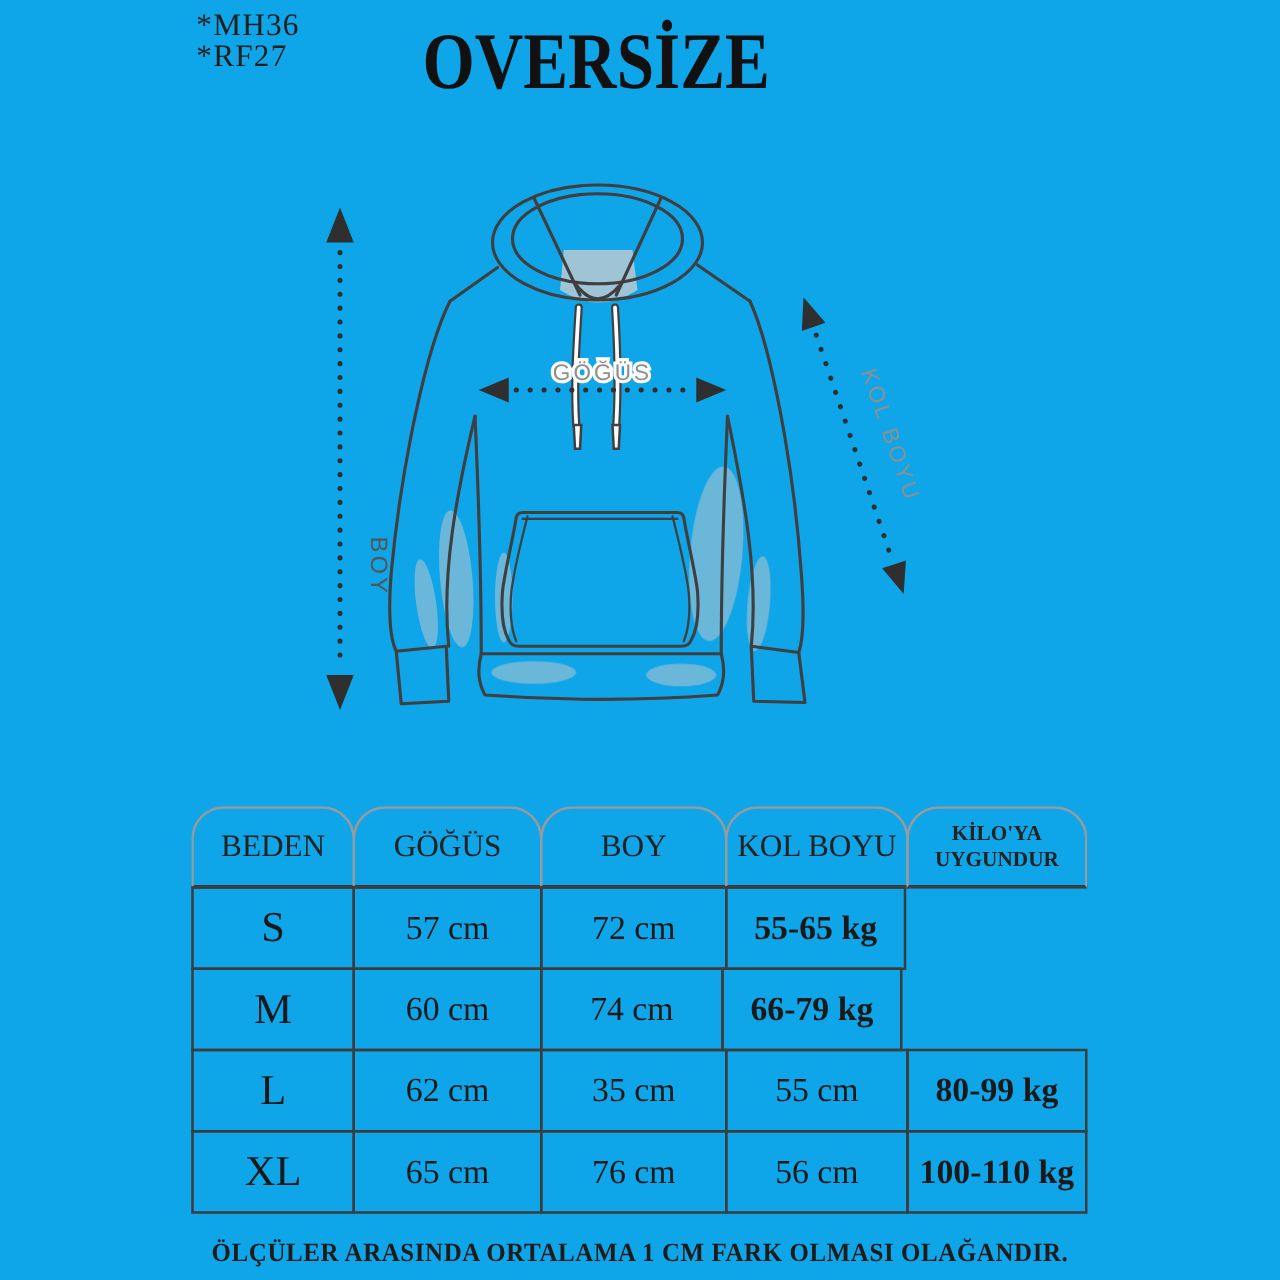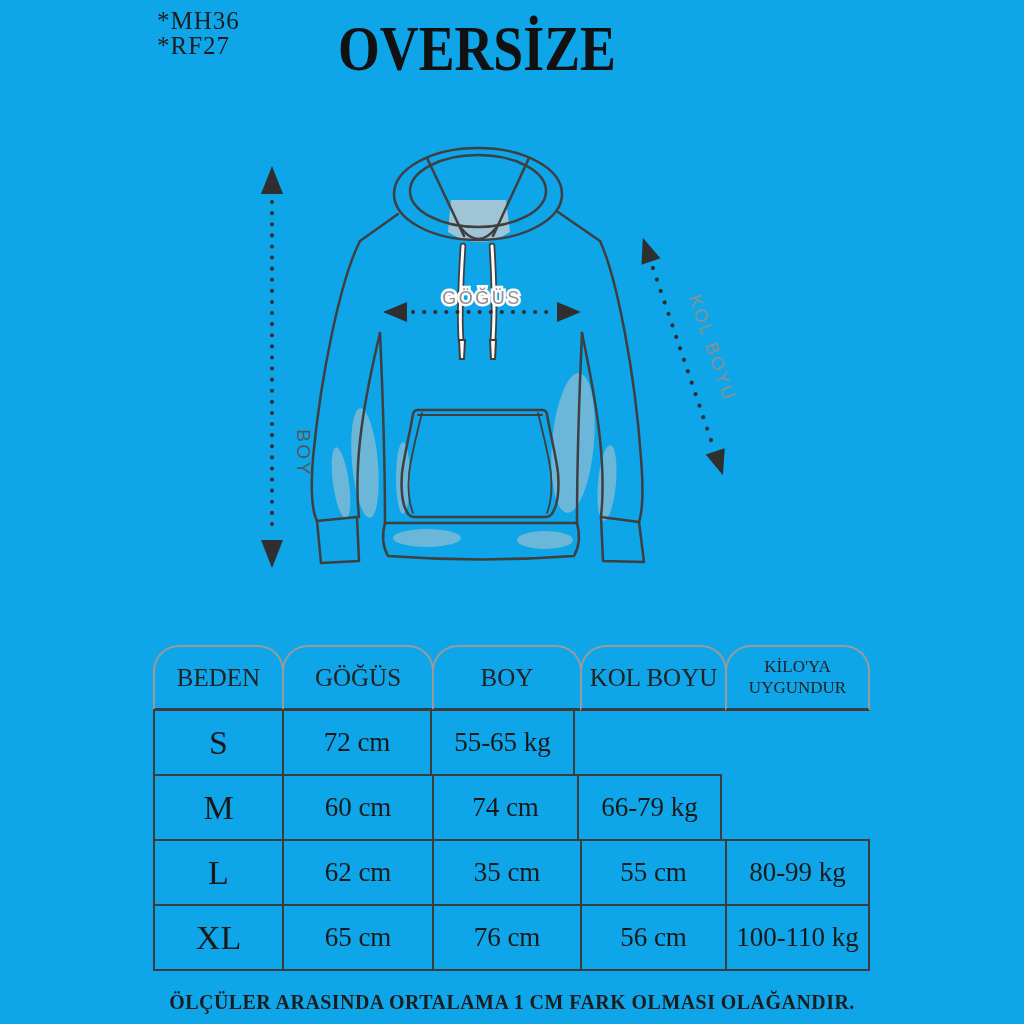--- a/index.html
+++ b/index.html
@@ -44,21 +44,21 @@
   .th.c4{font-size:17px;line-height:1.2;padding:0 12px;}
   .trow{display:flex;margin-top:-2px;}
   .td{
     box-sizing:border-box;height:67px;
     border:2px solid #3c3c3c;
     display:flex;align-items:center;justify-content:center;
     font-size:27px;color:#191919;
   }
   .td + .td{margin-left:-2px;}
   .td.size{font-size:34px;}
-  .c0{width:131px;}.c1{width:152px;}.c2{width:150px;}.c3{width:147px;}.c4{width:145px;}
+  .c0{width:131px;}.c1{width:152px;}.c2{width:150px;}.c3{width:147px;}.c4{width:145px;font-weight:bold;}
   
   .footnote{
     position:absolute;left:0;top:990px;width:1024px;
     text-align:center;font-size:21px;font-weight:600;letter-spacing:.5px;
     transform:scaleX(.95);transform-origin:center;
     color:#1c1c1c;
   }
 </style>
 </head>
 <body>
@@ -150,20 +150,21 @@
     <div class="thead">
       <div class="th c0">BEDEN</div>
       <div class="th c1">GÖĞÜS</div>
       <div class="th c2">BOY</div>
       <div class="th c3">KOL BOYU</div>
       <div class="th c4">KİLO'YA UYGUNDUR</div>
     </div>
 
     <div class="trow">
       <div class="td c0 size">S</div>
+      <div class="td c1">57 cm</div>
       <div class="td c2">72 cm</div>
       <div class="td c4">55-65 kg</div>
     </div>
 
     <div class="trow">
       <div class="td c0 size">M</div>
       <div class="td c1">60 cm</div>
       <div class="td c3">74 cm</div>
       <div class="td c4">66-79 kg</div>
     </div>

